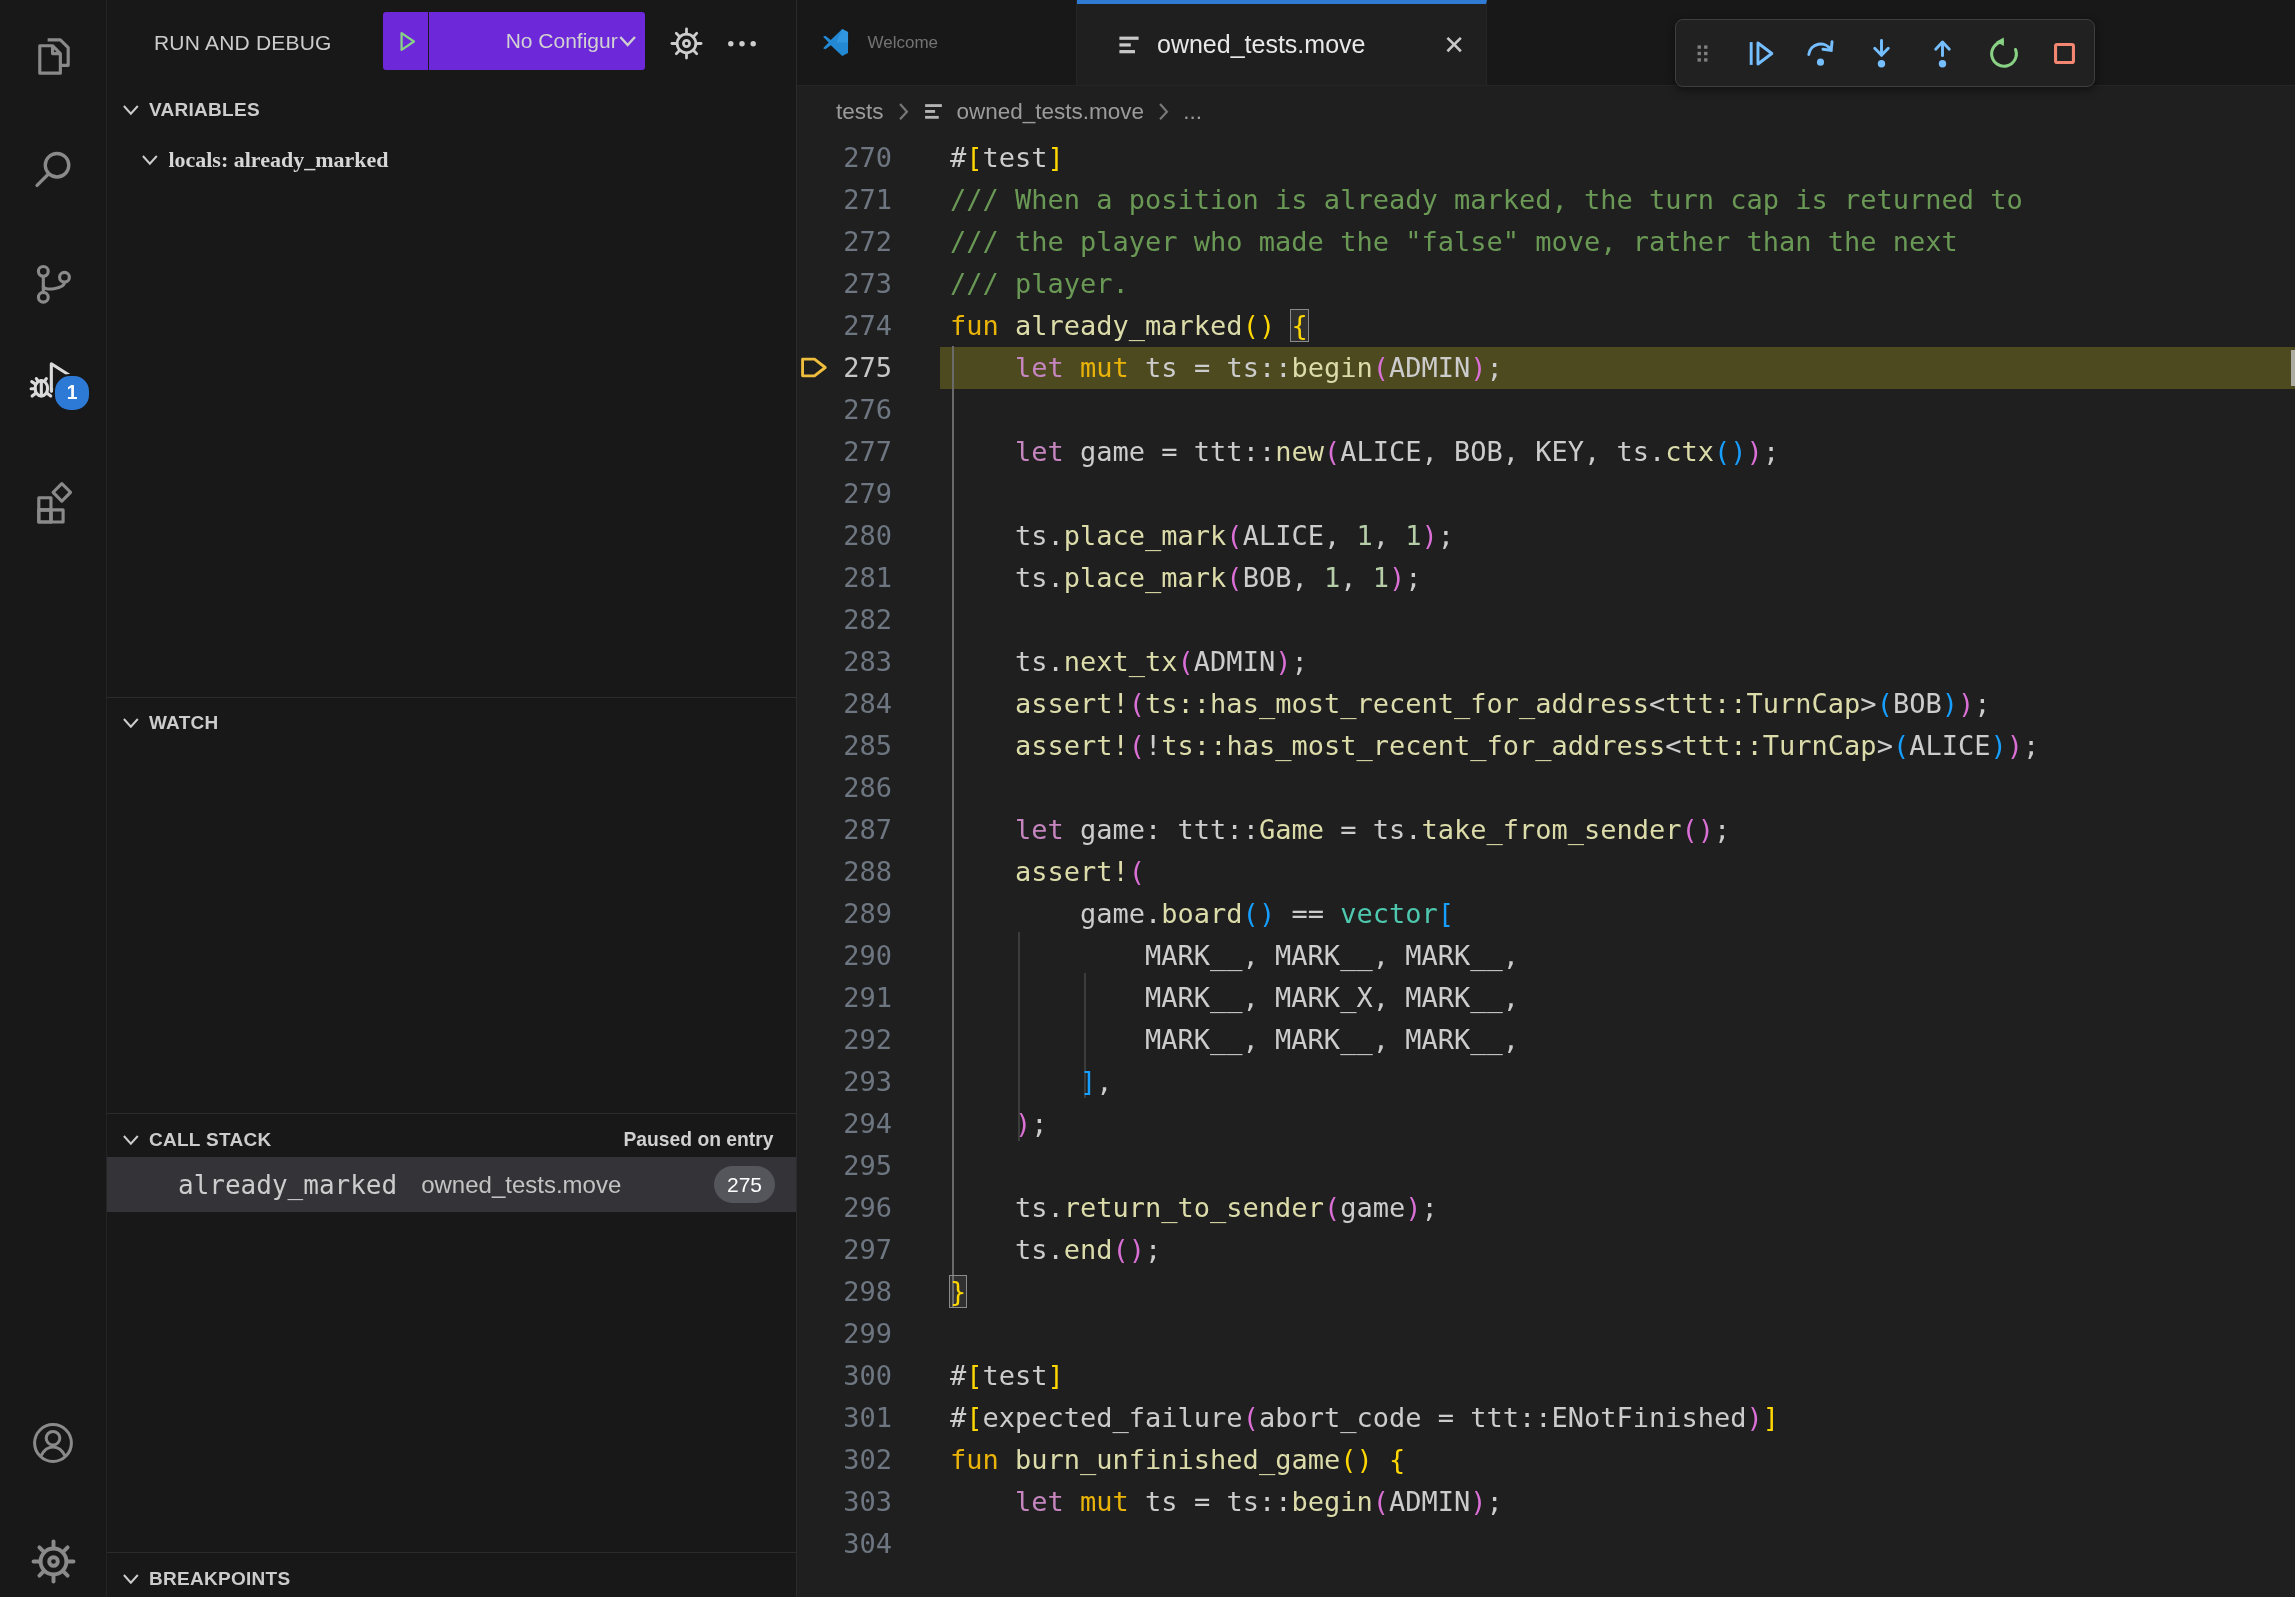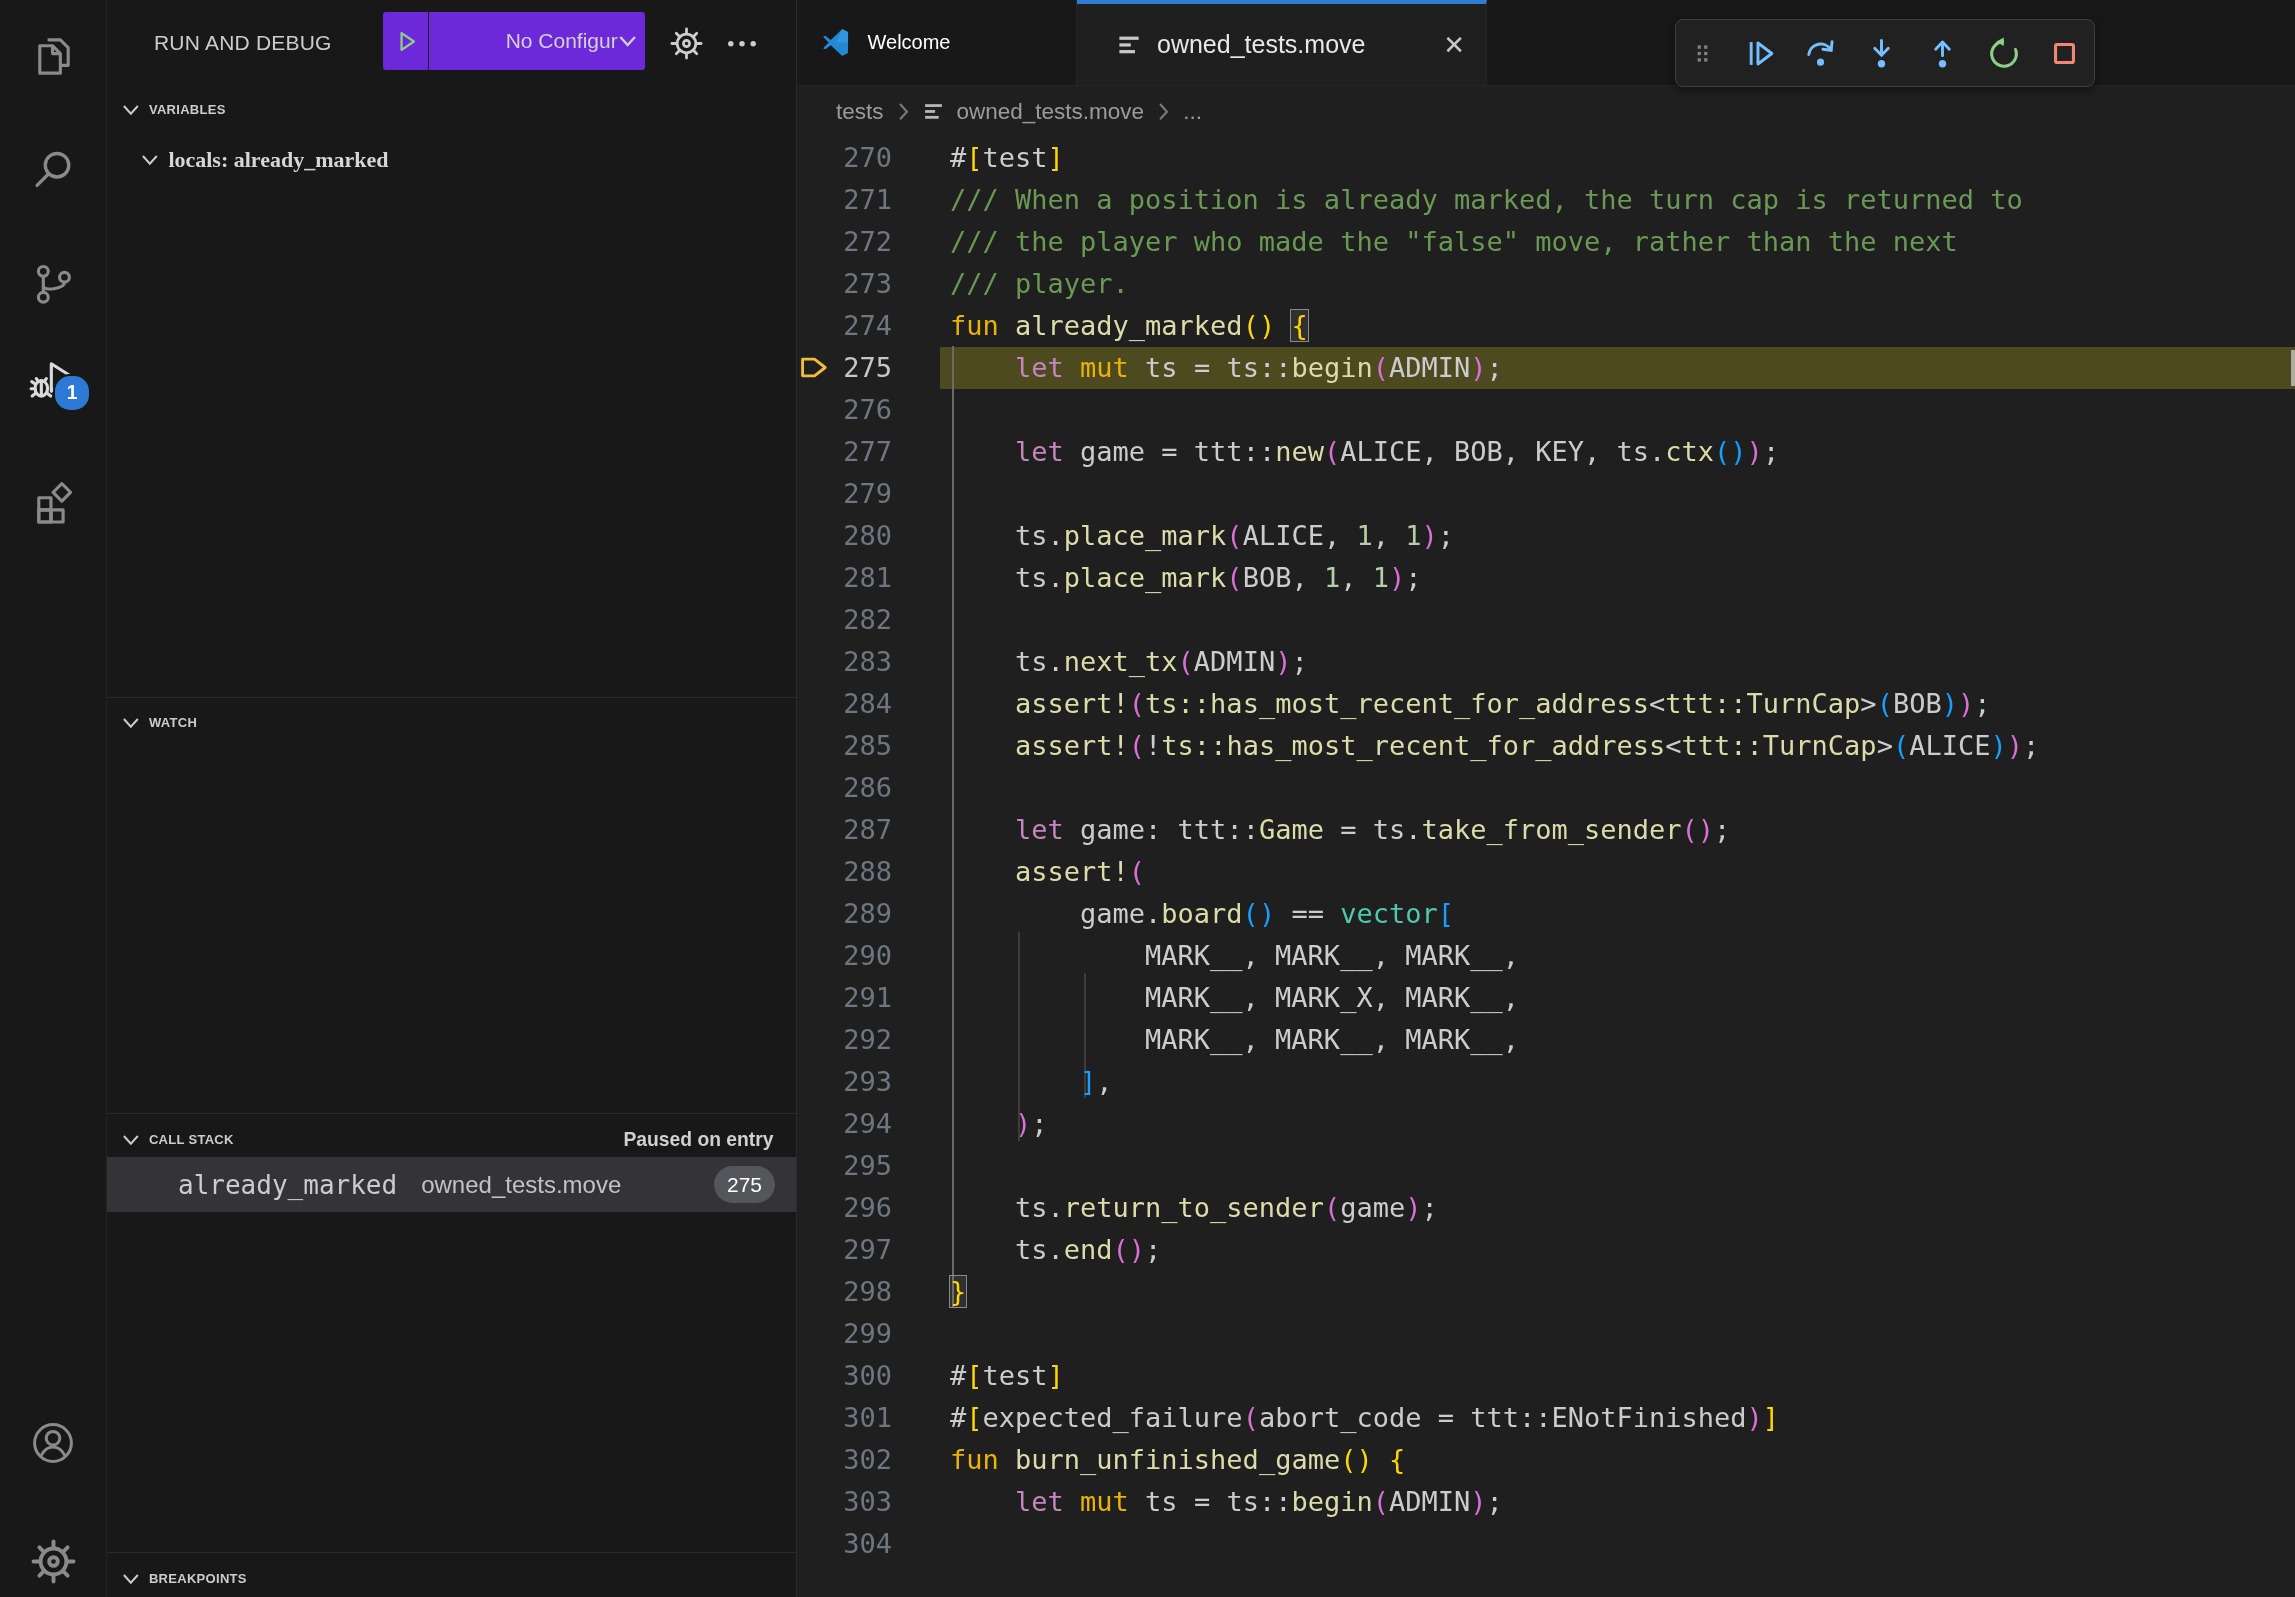--- a/index.html
+++ b/index.html
@@ -21,38 +21,38 @@
               font-size:21px;color:#cccccc;letter-spacing:0.2px;}
   #run-config{position:absolute;left:276px;top:12px;width:262px;height:58px;background:#6d28d9;
               border-radius:3px;display:flex;align-items:center;}
   #run-config .playzone{width:45px;height:100%;display:flex;align-items:center;justify-content:center;
               border-right:1.6px solid #1b1b1b;}
   #run-config .cfg-label{flex:1;padding-left:11.3px;font-size:21px;color:#d2d2d2;white-space:nowrap;overflow:hidden;}
   #run-config .chev{padding:0 8px 0 0;display:flex;align-items:center;}
   #side-gear{position:absolute;left:560px;top:24px;width:39px;height:39px;display:flex;align-items:center;justify-content:center;}
   #side-dots{position:absolute;left:614px;top:24px;width:42px;height:39px;display:flex;align-items:center;justify-content:center;}
   .sect-head{position:absolute;left:0;width:100%;height:43px;display:flex;align-items:center;gap:9.7px;padding-left:14.5px;box-sizing:border-box;}
-  .sect-head .lbl{font-size:13px;font-weight:700;color:#cccccc;letter-spacing:0.3px;}
+  .sect-head .lbl{font-size:19px;font-weight:700;color:#cccccc;letter-spacing:0.3px;}
   .divider{position:absolute;left:0;width:100%;height:0;border-top:0.8px solid #2b2b2b;}
   #row-locals{position:absolute;left:0;top:138px;width:100%;height:43px;display:flex;align-items:center;gap:9.7px;padding-left:34px;box-sizing:border-box;font-family:Liberation Serif, serif;}
   #row-locals .lbl{font-size:22px;font-weight:700;color:#d6d6d6;}
   #cs-status{position:absolute;right:22.5px;top:0;height:100%;display:flex;align-items:center;
              font-size:19.3px;font-weight:700;color:#d0d0d0;}
   #stack-row{position:absolute;left:0;top:1157px;width:100%;height:55px;background:#343438;
              display:flex;align-items:center;}
   #stack-fn{font-family:"DejaVu Sans Mono",monospace;font-size:26px;color:#cccccc;margin-left:71px;}
   #stack-file{font-size:24px;color:#c3c3c3;margin-left:24px;}
   #stack-badge{position:absolute;right:21px;height:37px;min-width:61px;border-radius:18.5px;background:#55555c;
                color:#ffffff;font-size:21px;display:flex;align-items:center;justify-content:center;}
   
   #editor{position:absolute;left:797px;top:0;width:1498px;height:1597px;background:#1f1f1f;}
   #tabbar{position:absolute;left:0;top:0;width:100%;height:85px;background:#181818;border-bottom:0.8px solid #252525;}
   .tab{position:absolute;top:0;height:85px;display:flex;align-items:center;box-sizing:border-box;}
   #tab-welcome{left:0;width:280px;background:#181818;border-right:0.8px solid #252525;padding-left:21px;gap:14.5px;}
-  #tab-welcome .tab-label{font-size:20px;color:#ffffff;}
+  #tab-welcome .tab-label{font-size:17px;color:#737373;}
   #tab-active{left:280px;width:410px;background:#1f1f1f;border-right:0.8px solid #252525;border-top:4px solid #2f7bd4;
               padding-left:40px;gap:16px;}
   #tab-active .tab-label{font-size:25px;color:#e8e8e8;}
   #tab-close{margin-left:auto;margin-right:21px;font-size:26px;color:#c8c8c8;line-height:1;}
   #breadcrumb{position:absolute;left:0;top:86px;width:100%;height:51px;display:flex;align-items:center;
               gap:13px;padding-left:39px;box-sizing:border-box;font-size:22.5px;color:#9b9b9b;}
   #breadcrumb .sep{display:flex;align-items:center;}
   
   #code{position:absolute;left:0;top:137px;width:100%;height:1461px;font-family:"DejaVu Sans Mono",monospace;
         font-size:27px;}

